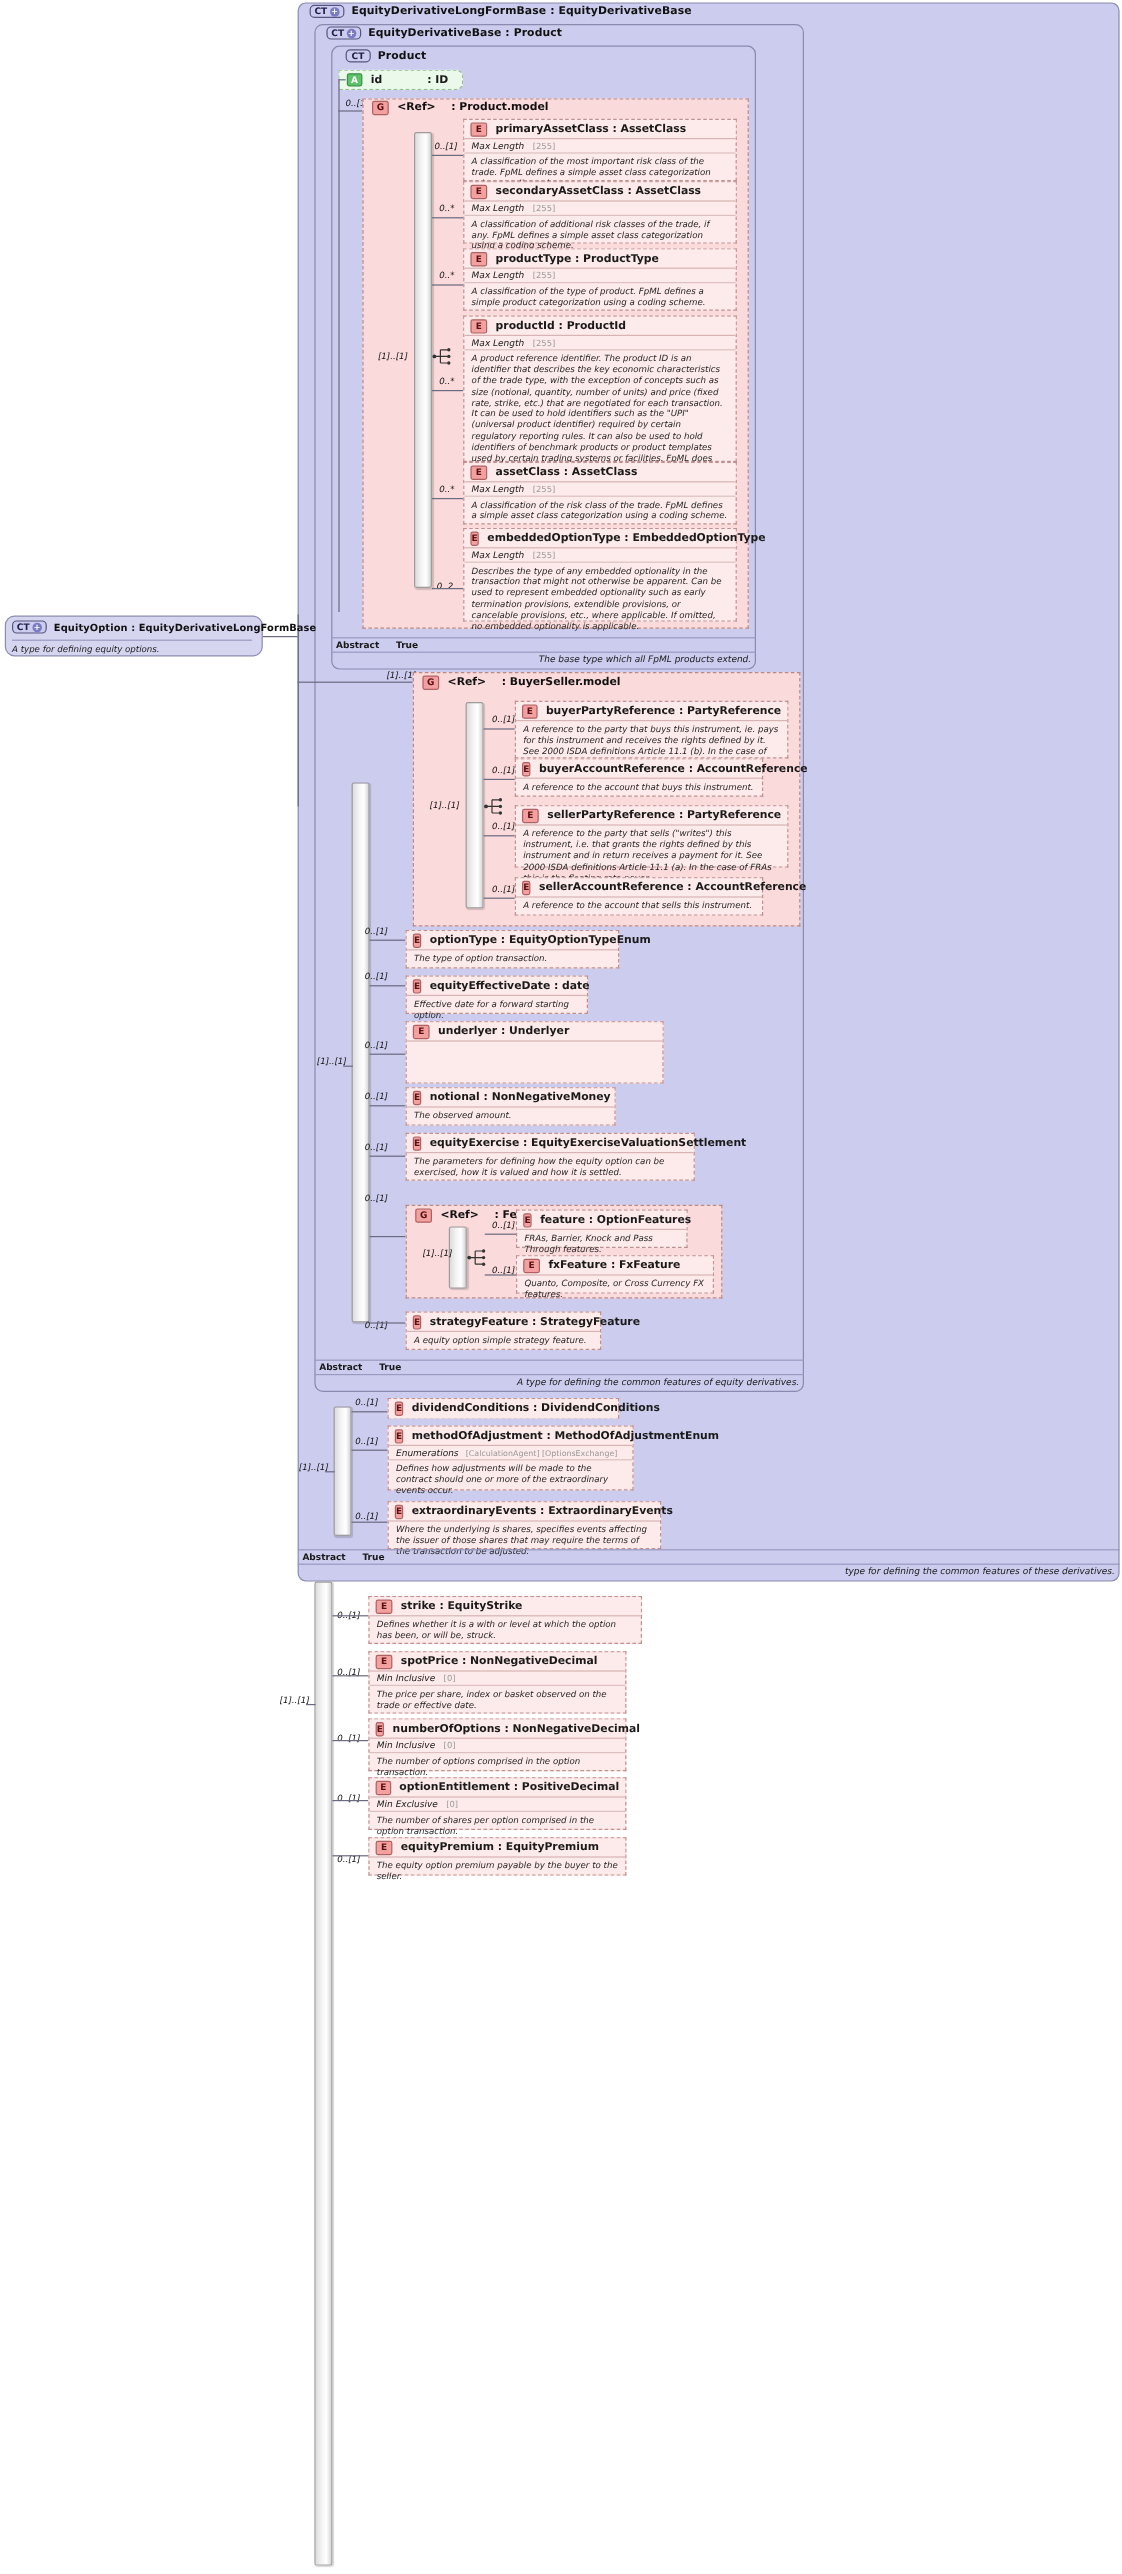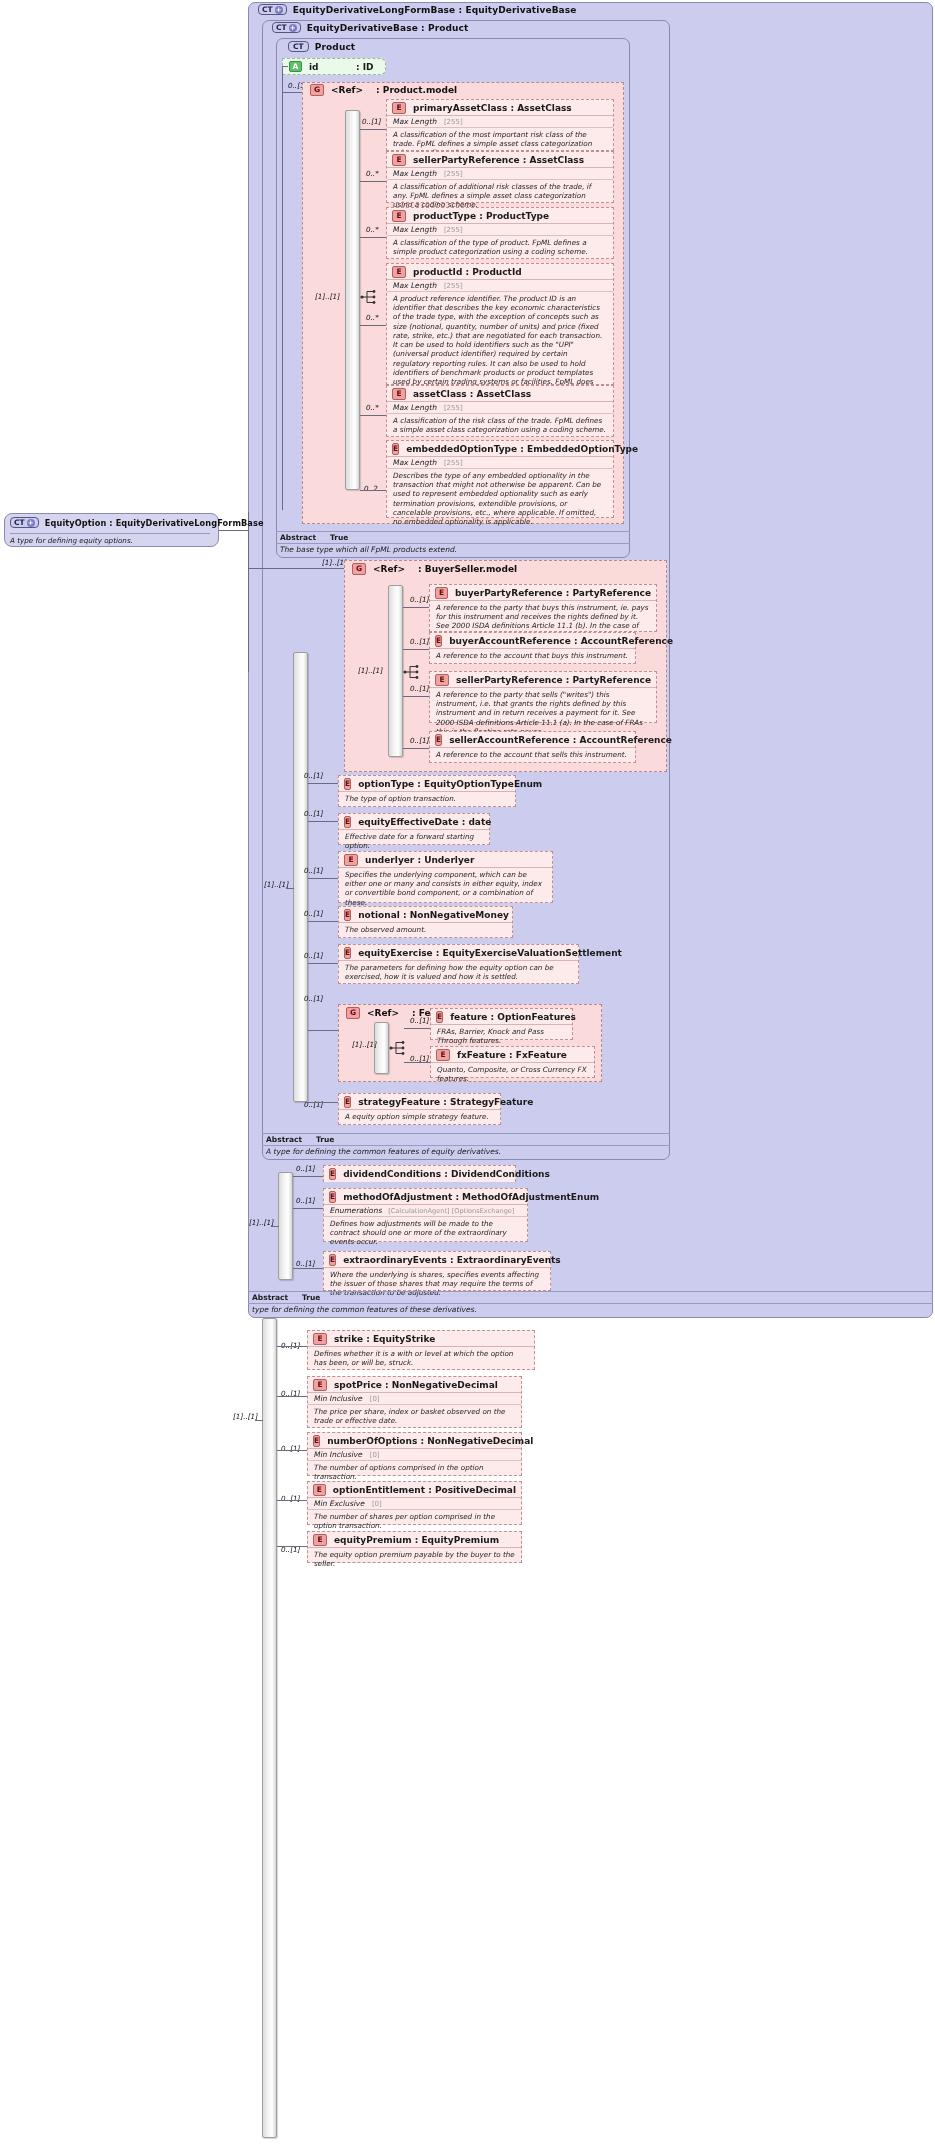--- a/index.html
+++ b/index.html
@@ -115,21 +115,21 @@
     position:absolute;
     border-top:1px solid #9a9ac0;
     font-size:7.5px; font-style:italic;
   }
   .ct-foot .row{
     display:flex; gap:14px; align-items:center;
     padding:1px 4px; border-bottom:1px solid #9a9ac0;
     height:12px;
   }
   .ct-foot .row b{ font-style:normal; font-weight:bold; font-size:7.5px; }
-  .ct-foot .doc{ padding:1px 4px; height:12px; }
+  .ct-foot .doc{ padding:1px 4px; height:12px;text-align:right; }
 
   
   .ln{ position:absolute; background:#6a6a80; }
   .ln.h{ height:1px; }
   .ln.v{ width:1px; }
 
   
   .seq{
     position:absolute; width:18px; height:16px;
   }
@@ -219,21 +219,21 @@
     <span class="fval">[255]</span>
   </div>
   <div class="node-doc">A classification of the most important risk class of the trade. FpML defines a simple asset class categorization using a coding scheme.</div>
 </div>
 
 <div class="card" style="left:366px; top:169px;">0..*</div>
 <div class="ln h" style="left:360px; top:181px; width:26px;"></div>
 <div class="node" style="left:386px; top:151px; width:228px; height:52px;">
   <div class="node-hdr">
     <span class="badge e">E</span>
-    <span>sellerPartyReference : AssetClass</span>
+    <span>secondaryAssetClass : AssetClass</span>
   </div>
   <div class="node-facet">
     <span>Max Length</span>
     <span class="fval">[255]</span>
   </div>
   <div class="node-doc">A classification of additional risk classes of the trade, if any. FpML defines a simple asset class categorization using a coding scheme.</div>
 </div>
 
 <div class="card" style="left:366px; top:225px;">0..*</div>
 <div class="ln h" style="left:360px; top:237px; width:26px;"></div>
@@ -386,21 +386,20 @@
   <div class="node-doc">Effective date for a forward starting option.</div>
 </div>
 
 <div class="card" style="left:304px; top:866px;">0..[1]</div>
 <div class="ln h" style="left:308px; top:878px; width:30px;"></div>
 <div class="node" style="left:338px; top:851px; width:215px; height:52px;">
   <div class="node-hdr">
     <span class="badge e">E</span>
     <span>underlyer : Underlyer</span>
   </div>
-  <div class="node-doc">Specifies the underlying component, which can be either one or many and consists in either equity, index or convertible bond component, or a combination of these.</div>
 </div>
 
 <div class="card" style="left:304px; top:909px;">0..[1]</div>
 <div class="ln h" style="left:308px; top:921px; width:30px;"></div>
 <div class="node" style="left:338px; top:906px; width:175px; height:32px;">
   <div class="node-hdr">
     <span class="badge e">E</span>
     <span>notional : NonNegativeMoney</span>
   </div>
   <div class="node-doc">The observed amount.</div>

